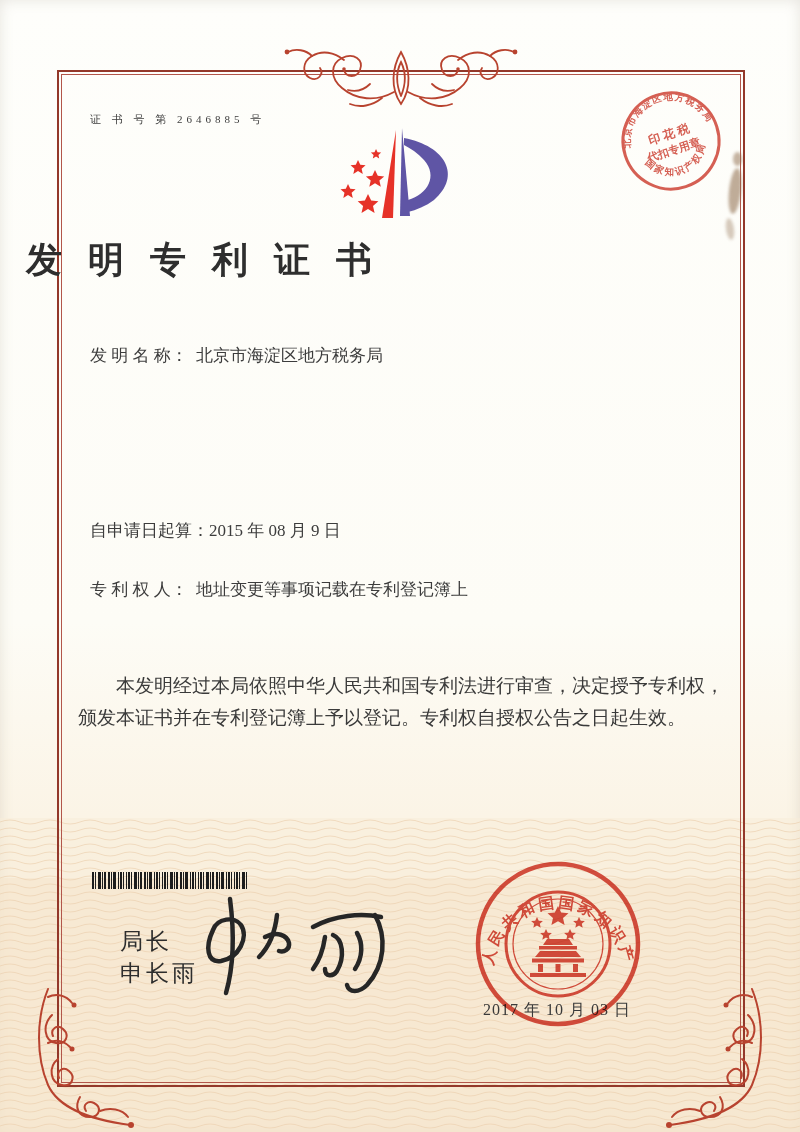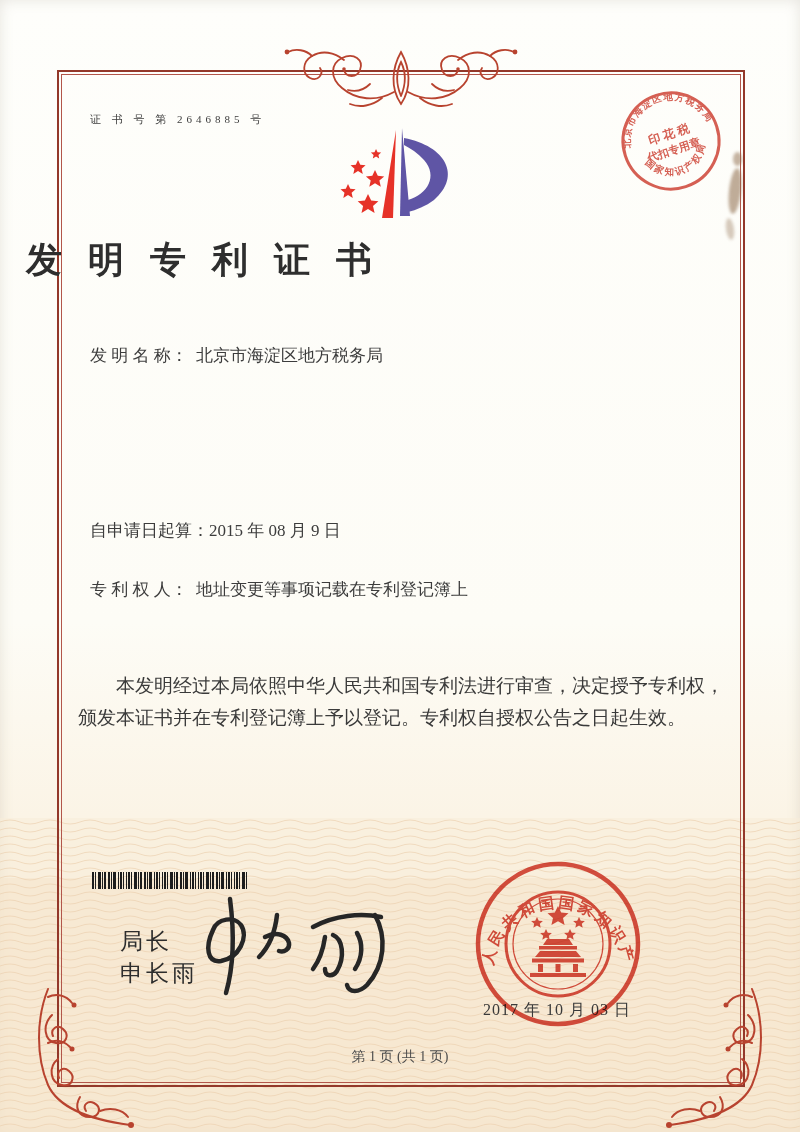--- a/index.html
+++ b/index.html
@@ -227,15 +227,14 @@
       <textPath href="#taxBot" startOffset="50%" text-anchor="middle">国家知识产权局</textPath>
     </text>
     <text y="-3" text-anchor="middle" font-size="12" font-weight="bold" fill="#cf4437" font-family="Liberation Serif,serif">印 花 税</text>
     <text y="13" text-anchor="middle" font-size="11" font-weight="bold" fill="#cf4437" font-family="Liberation Serif,serif">代扣专用章</text>
   </svg>
 
   <div class="abs stain" style="left:729px;top:168px;width:12px;height:46px;opacity:.55;transform:rotate(6deg)"></div>
   <div class="abs stain" style="left:733px;top:152px;width:9px;height:14px;opacity:.5"></div>
   <div class="abs stain" style="left:726px;top:218px;width:8px;height:22px;opacity:.35;transform:rotate(-8deg)"></div>
 
-  <div class="abs footer">第 1 页 (共 1 页)</div>
 
 </div>
 
 </body></html>

